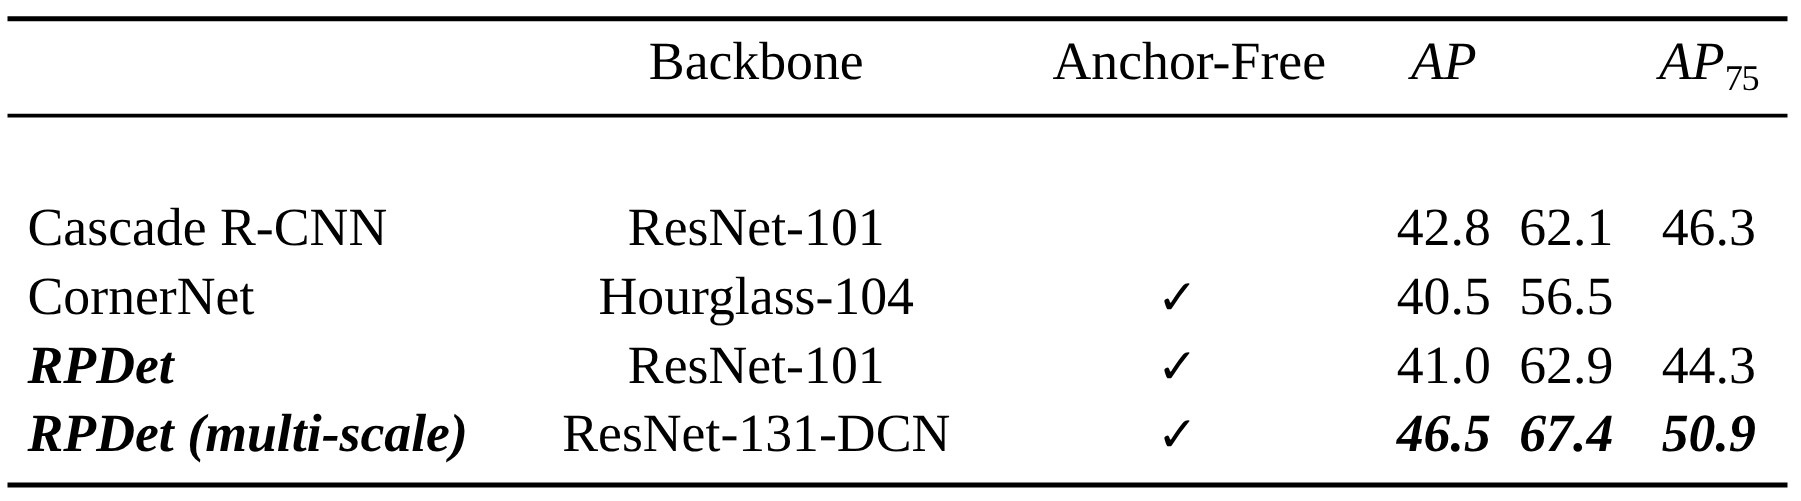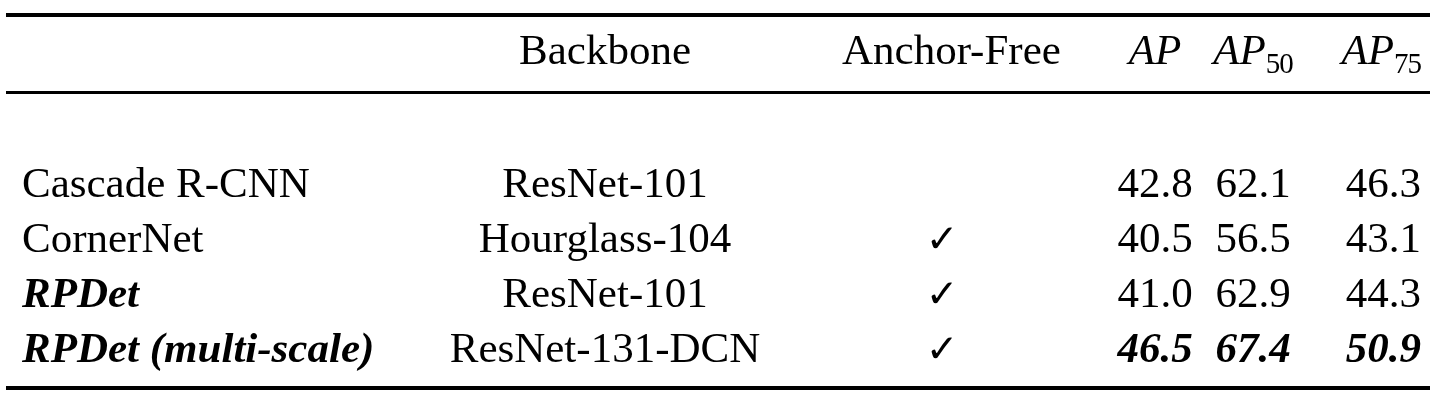--- a/index.html
+++ b/index.html
@@ -49,21 +49,21 @@
     position: absolute;
     top: 0;
     height: 100%;
     white-space: nowrap;
   }
   .c-method   { left: 22px;   width: 420px; text-align: left; }
   .c-backbone { left: 425px;  width: 360px; text-align: center; }
   .c-anchor   { left: 842px;  width: 200px; text-align: center; }
   .c-ap       { left: 1101px; width: 108px; text-align: center; }
   .c-ap50     { left: 1199px; width: 108px; text-align: center; }
-  .c-ap75     { left: 1313px; width: 108px; text-align: right; }
+  .c-ap75     { left: 1313px; width: 108px; text-align: center; }
 
   .bold { font-weight: 700; font-style: italic; }
 
   .ap-head { font-style: italic; }
   .ap-sub {
     font-style: normal;
     font-size: 29px;
     position: relative;
     top: 9px;
     letter-spacing: -1px;
@@ -80,41 +80,39 @@
 
   <div class="rule rule-top"></div>
   <div class="rule rule-mid"></div>
   <div class="rule rule-bottom"></div>
 
   <div class="row header-row">
     <span class="cell c-method"></span>
     <span class="cell c-backbone">Backbone</span>
     <span class="cell c-anchor">Anchor-Free</span>
     <span class="cell c-ap"><span class="ap-head">AP</span><span class="ap-sub"></span></span>
-    <span class="cell c-ap50"><span class="ap-head">AP</span><span class="ap-sub">50</span></span>
     <span class="cell c-ap75"><span class="ap-head">AP</span><span class="ap-sub">75</span></span>
   </div>
 
 
   <div class="row r1">
     <span class="cell c-method">Cascade R-CNN</span>
     <span class="cell c-backbone">ResNet-101</span>
     <span class="cell c-anchor"><span class="check"></span></span>
     <span class="cell c-ap">42.8</span>
     <span class="cell c-ap50">62.1</span>
     <span class="cell c-ap75">46.3</span>
   </div>
 
   <div class="row r2">
     <span class="cell c-method">CornerNet</span>
     <span class="cell c-backbone">Hourglass-104</span>
     <span class="cell c-anchor"><span class="check">✓</span></span>
     <span class="cell c-ap">40.5</span>
     <span class="cell c-ap50">56.5</span>
-    <span class="cell c-ap75">43.1</span>
   </div>
 
   <div class="row r3">
     <span class="cell c-method bold">RPDet</span>
     <span class="cell c-backbone">ResNet-101</span>
     <span class="cell c-anchor"><span class="check">✓</span></span>
     <span class="cell c-ap">41.0</span>
     <span class="cell c-ap50">62.9</span>
     <span class="cell c-ap75">44.3</span>
   </div>

